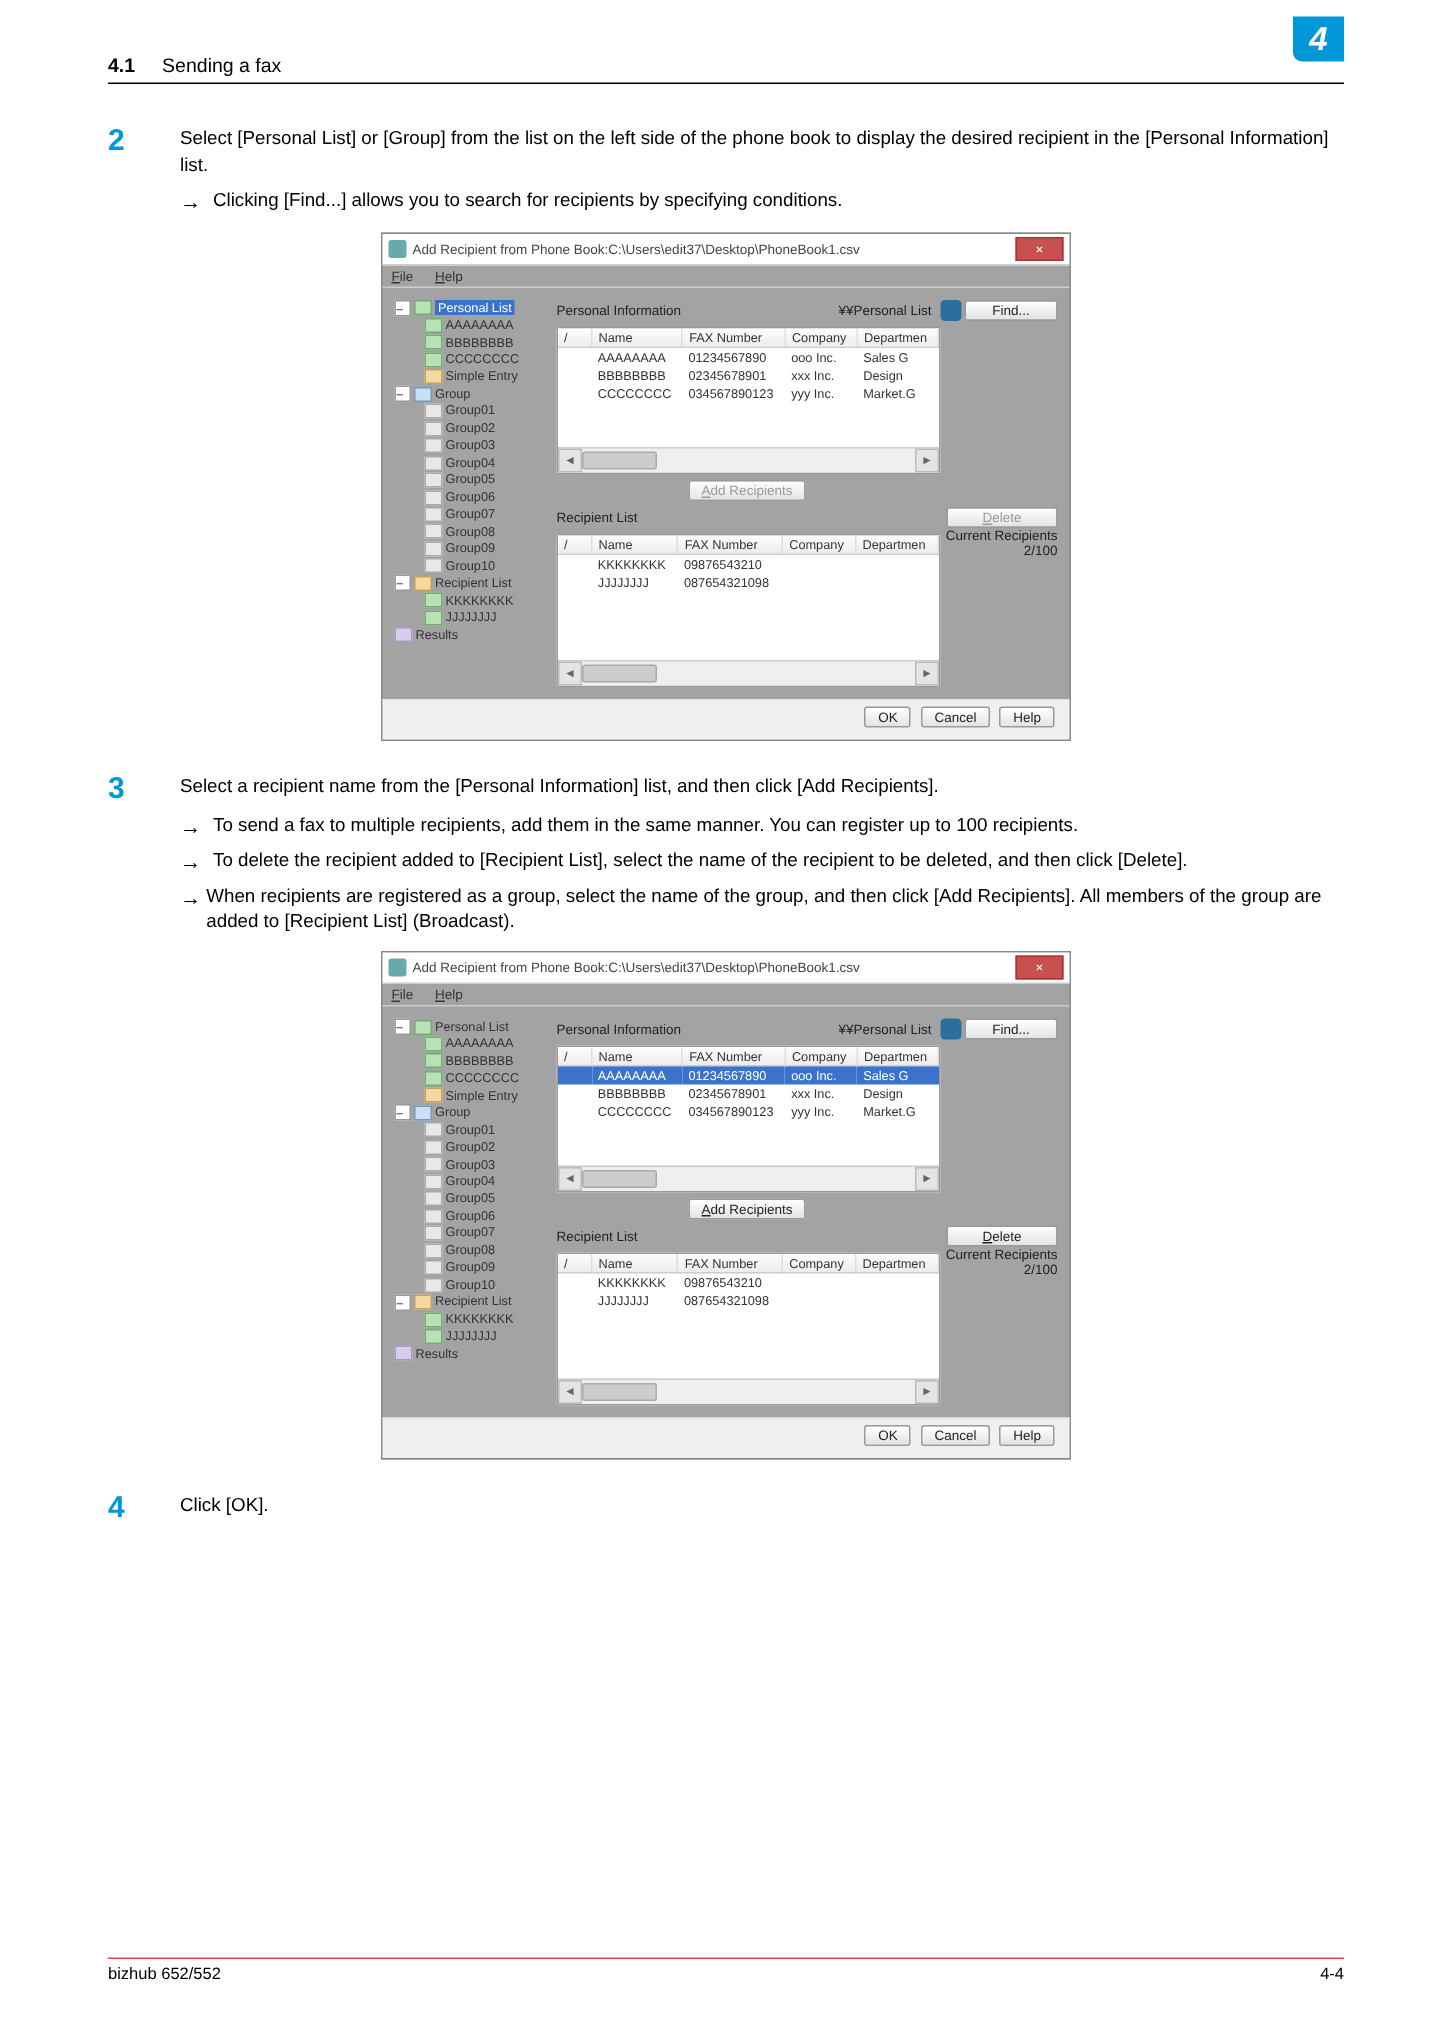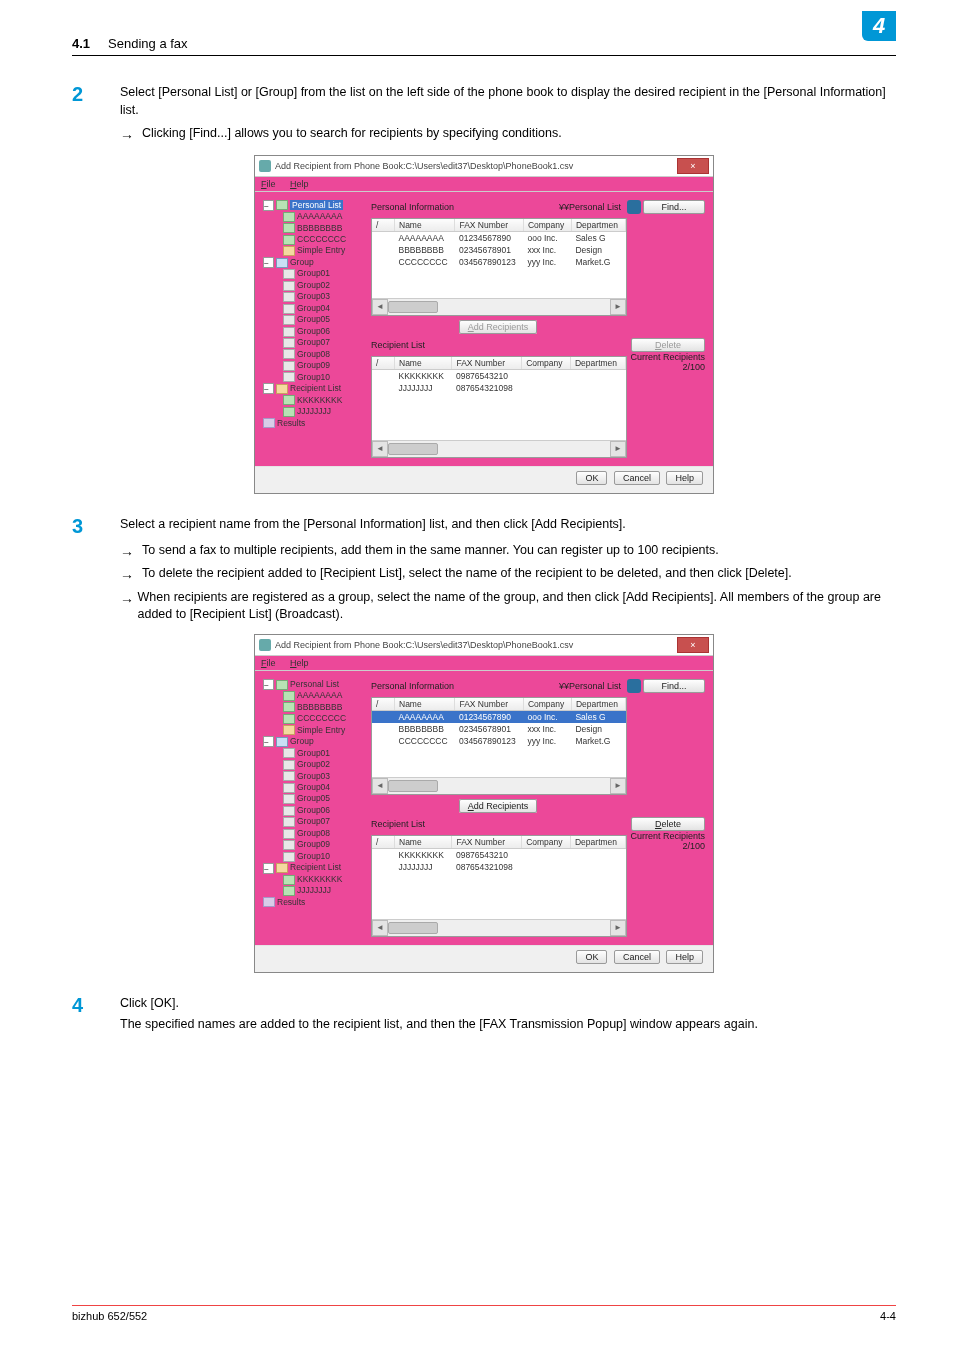--- a/index.html
+++ b/index.html
@@ -8,21 +8,21 @@
 .header-row .sec{font-weight:bold;font-size:13px}
 .header-row .title{font-weight:normal;font-size:13px;margin-left:18px}
 .header-row .spacer{flex:1}
 .chapter-badge{width:34px;height:30px;background:#0097d6;color:#fff;font-size:22px;font-weight:bold;font-style:italic;display:flex;align-items:center;justify-content:center;border-radius:0 0 0 6px;margin-top:-36px}
 .step{display:flex;margin-bottom:6px}
 .step .num{width:48px;color:#0097d6;font-size:20px;font-weight:bold;font-family:Arial;text-align:left;line-height:1}
 .step .body{flex:1;font-size:12.5px;line-height:1.4}
 .sub{display:flex;margin:4px 0 4px 48px;font-size:12.5px;line-height:1.4}
 .sub .arrow{width:22px;font-weight:bold;font-size:14px}
 
-.dialog{width:458px;margin:10px auto 22px;border:1px solid #888;background:#ec4899;font-family:Tahoma,Arial;font-size:9px;color:#222;position:relative}
+.dialog{width:458px;margin:10px auto 22px;border:1px solid #888;background:#a3a3a3;font-family:Tahoma,Arial;font-size:9px;color:#222;position:relative}
 .dialog .titlebar{display:flex;align-items:center;padding:2px 4px;background:#fff;border-bottom:1px solid #ccc}
 .dialog .titlebar .ico{width:12px;height:12px;background:#6aa;border-radius:2px;margin-right:4px}
 .dialog .titlebar .ttext{flex:1;color:#444;font-size:9px}
 .dialog .titlebar .close{width:30px;height:14px;background:#c8504f;border:1px solid #a33;color:#fff;font-size:9px;display:flex;align-items:center;justify-content:center}
 .dialog .menubar{padding:2px 6px;border-bottom:1px solid #ccc;color:#333}
 .dialog .menubar span{margin-right:12px}
 .dialog .content{display:flex;padding:8px 8px 8px 8px;gap:14px}
 .tree{width:112px;font-size:8.5px;line-height:1.35;color:#333}
 .tree .node{white-space:nowrap;overflow:hidden;text-overflow:ellipsis}
 .tree .ico-box{display:inline-block;width:9px;height:9px;border:1px solid #999;background:#fff;margin-right:2px;vertical-align:middle}
@@ -367,21 +367,20 @@
     <span class="btn">Cancel</span>
     <span class="btn">Help</span>
   </div>
     </div>
 
   <div class="step">
     <div class="num">4</div>
     <div class="body">
       <div>Click [OK].</div>
       <div class="h-gap"></div>
-      <div>The specified names are added to the recipient list, and then the [FAX Transmission Popup] window appears again.</div>
     </div>
   </div>
 
   <div class="page-footer">
     <span>bizhub 652/552</span>
     <span class="pf-right">4-4</span>
   </div>
 </div>
 
 </body></html>

